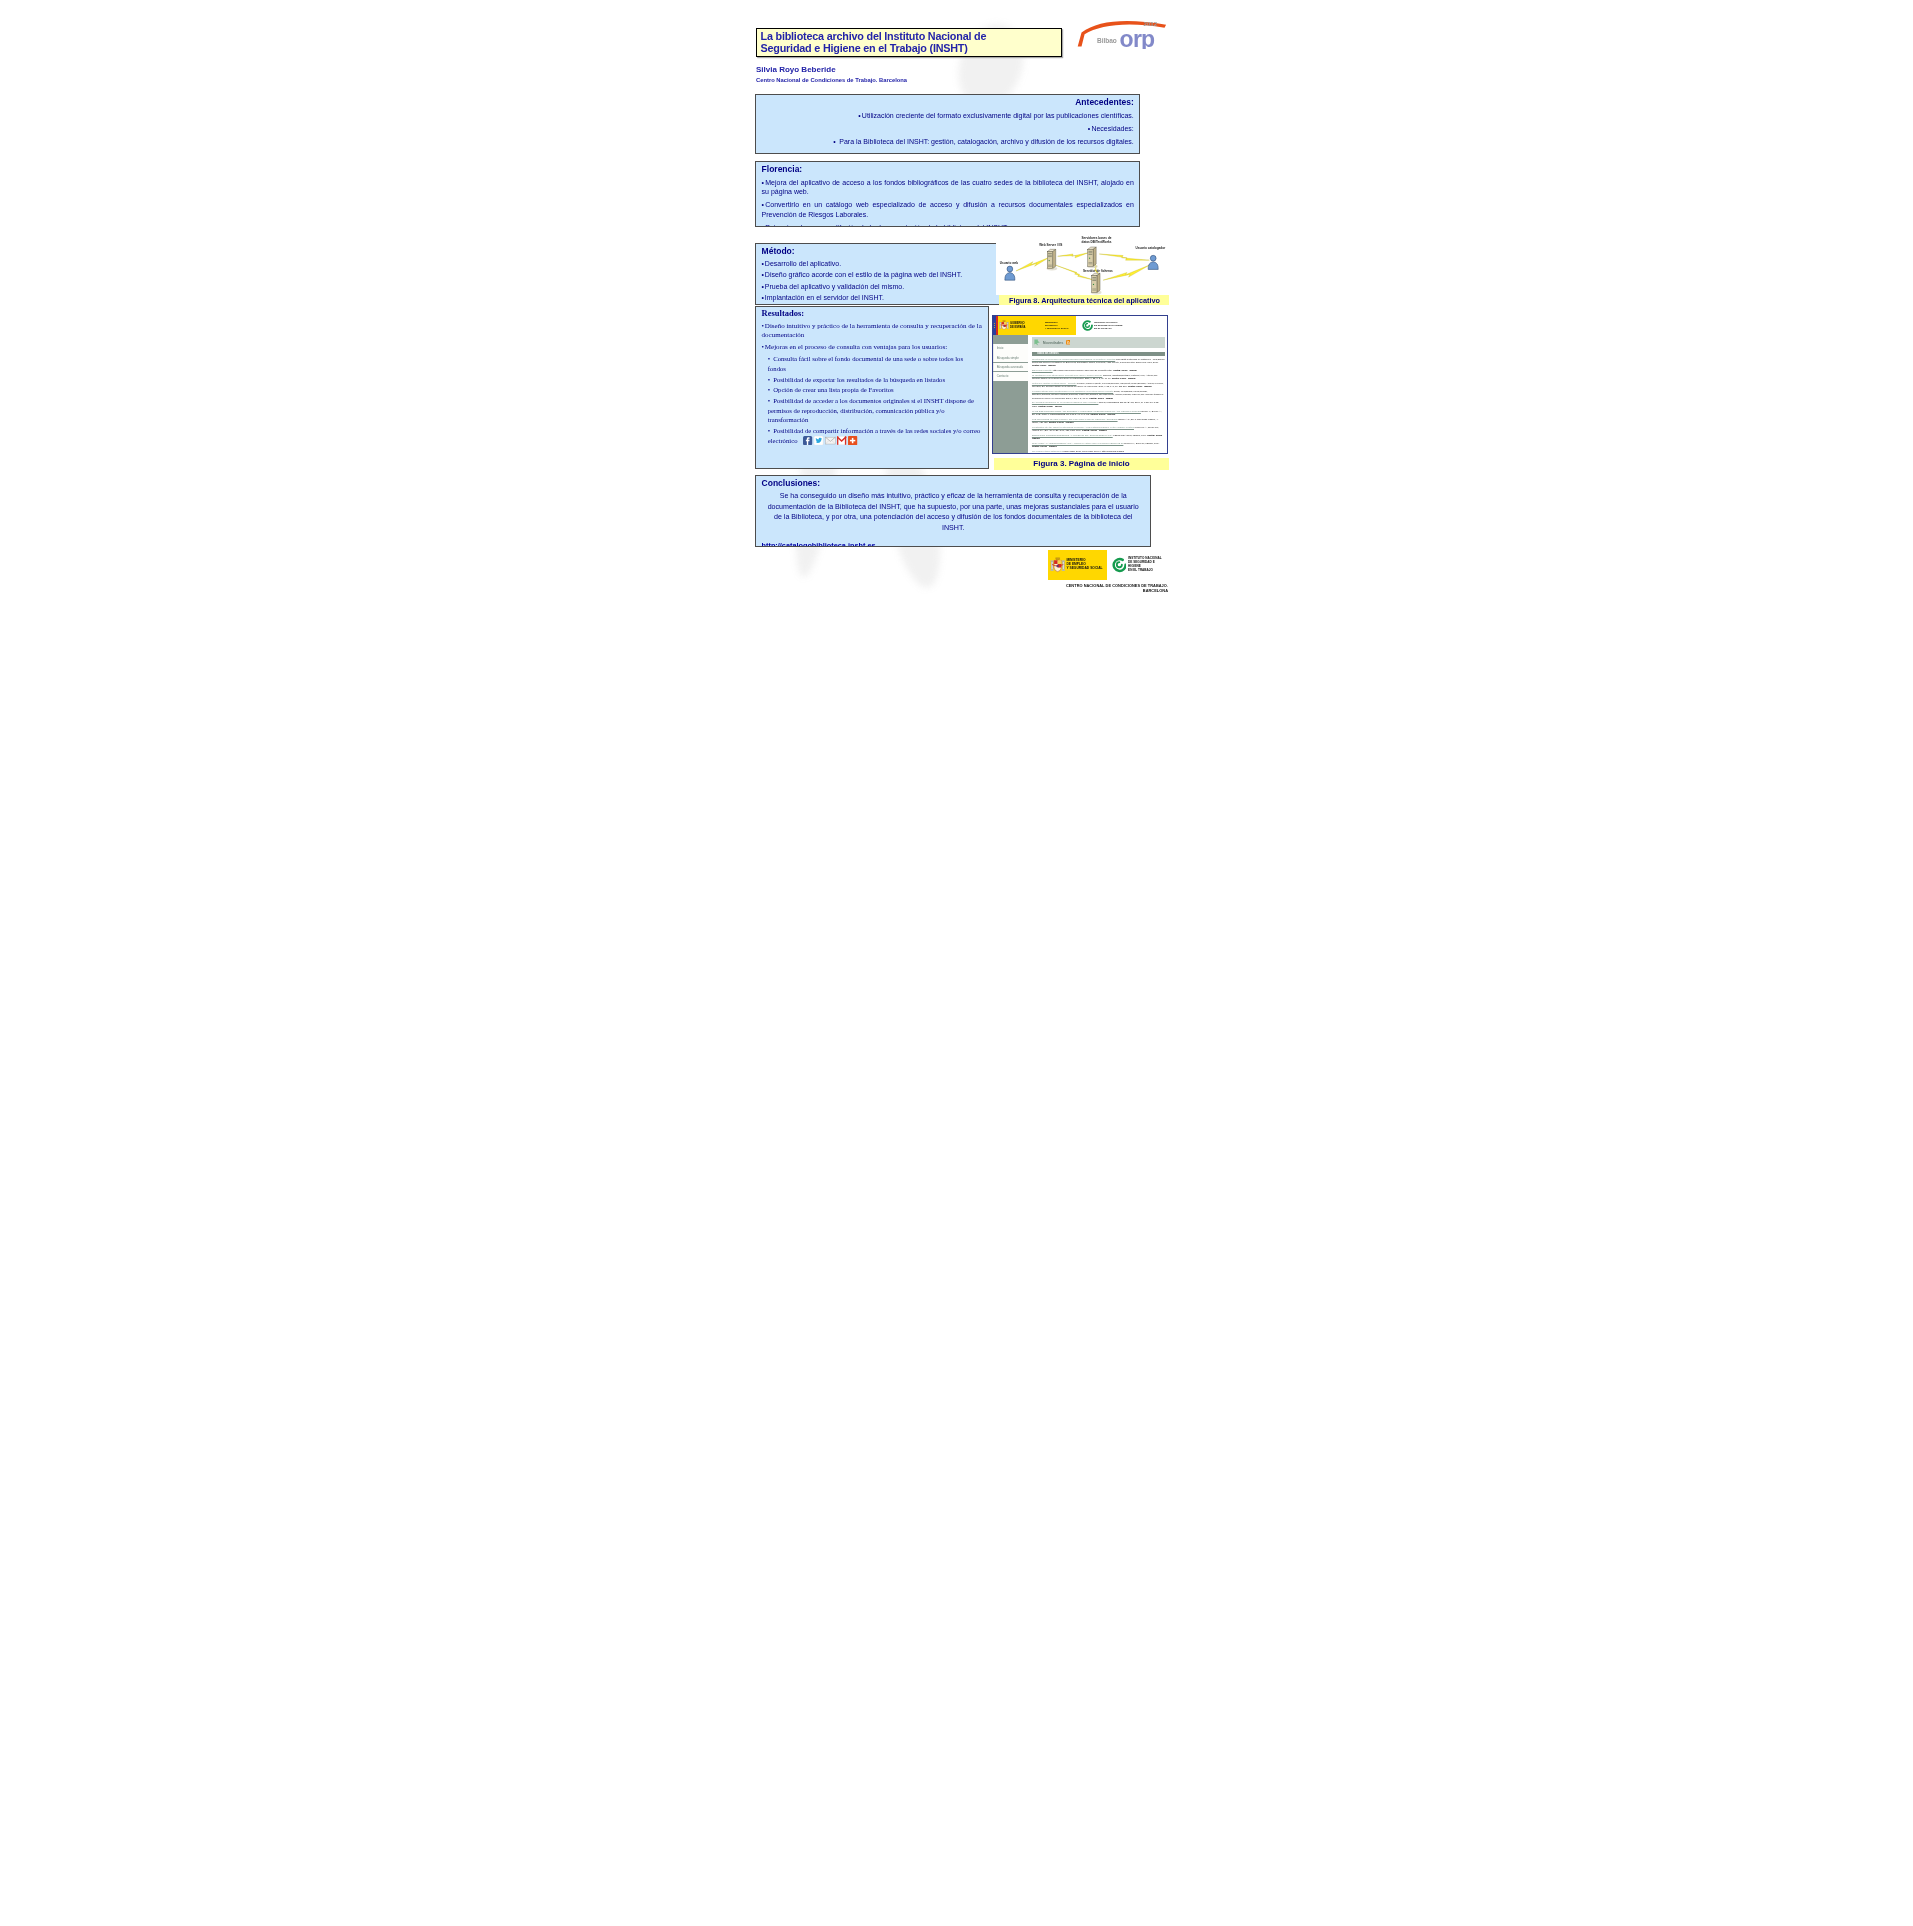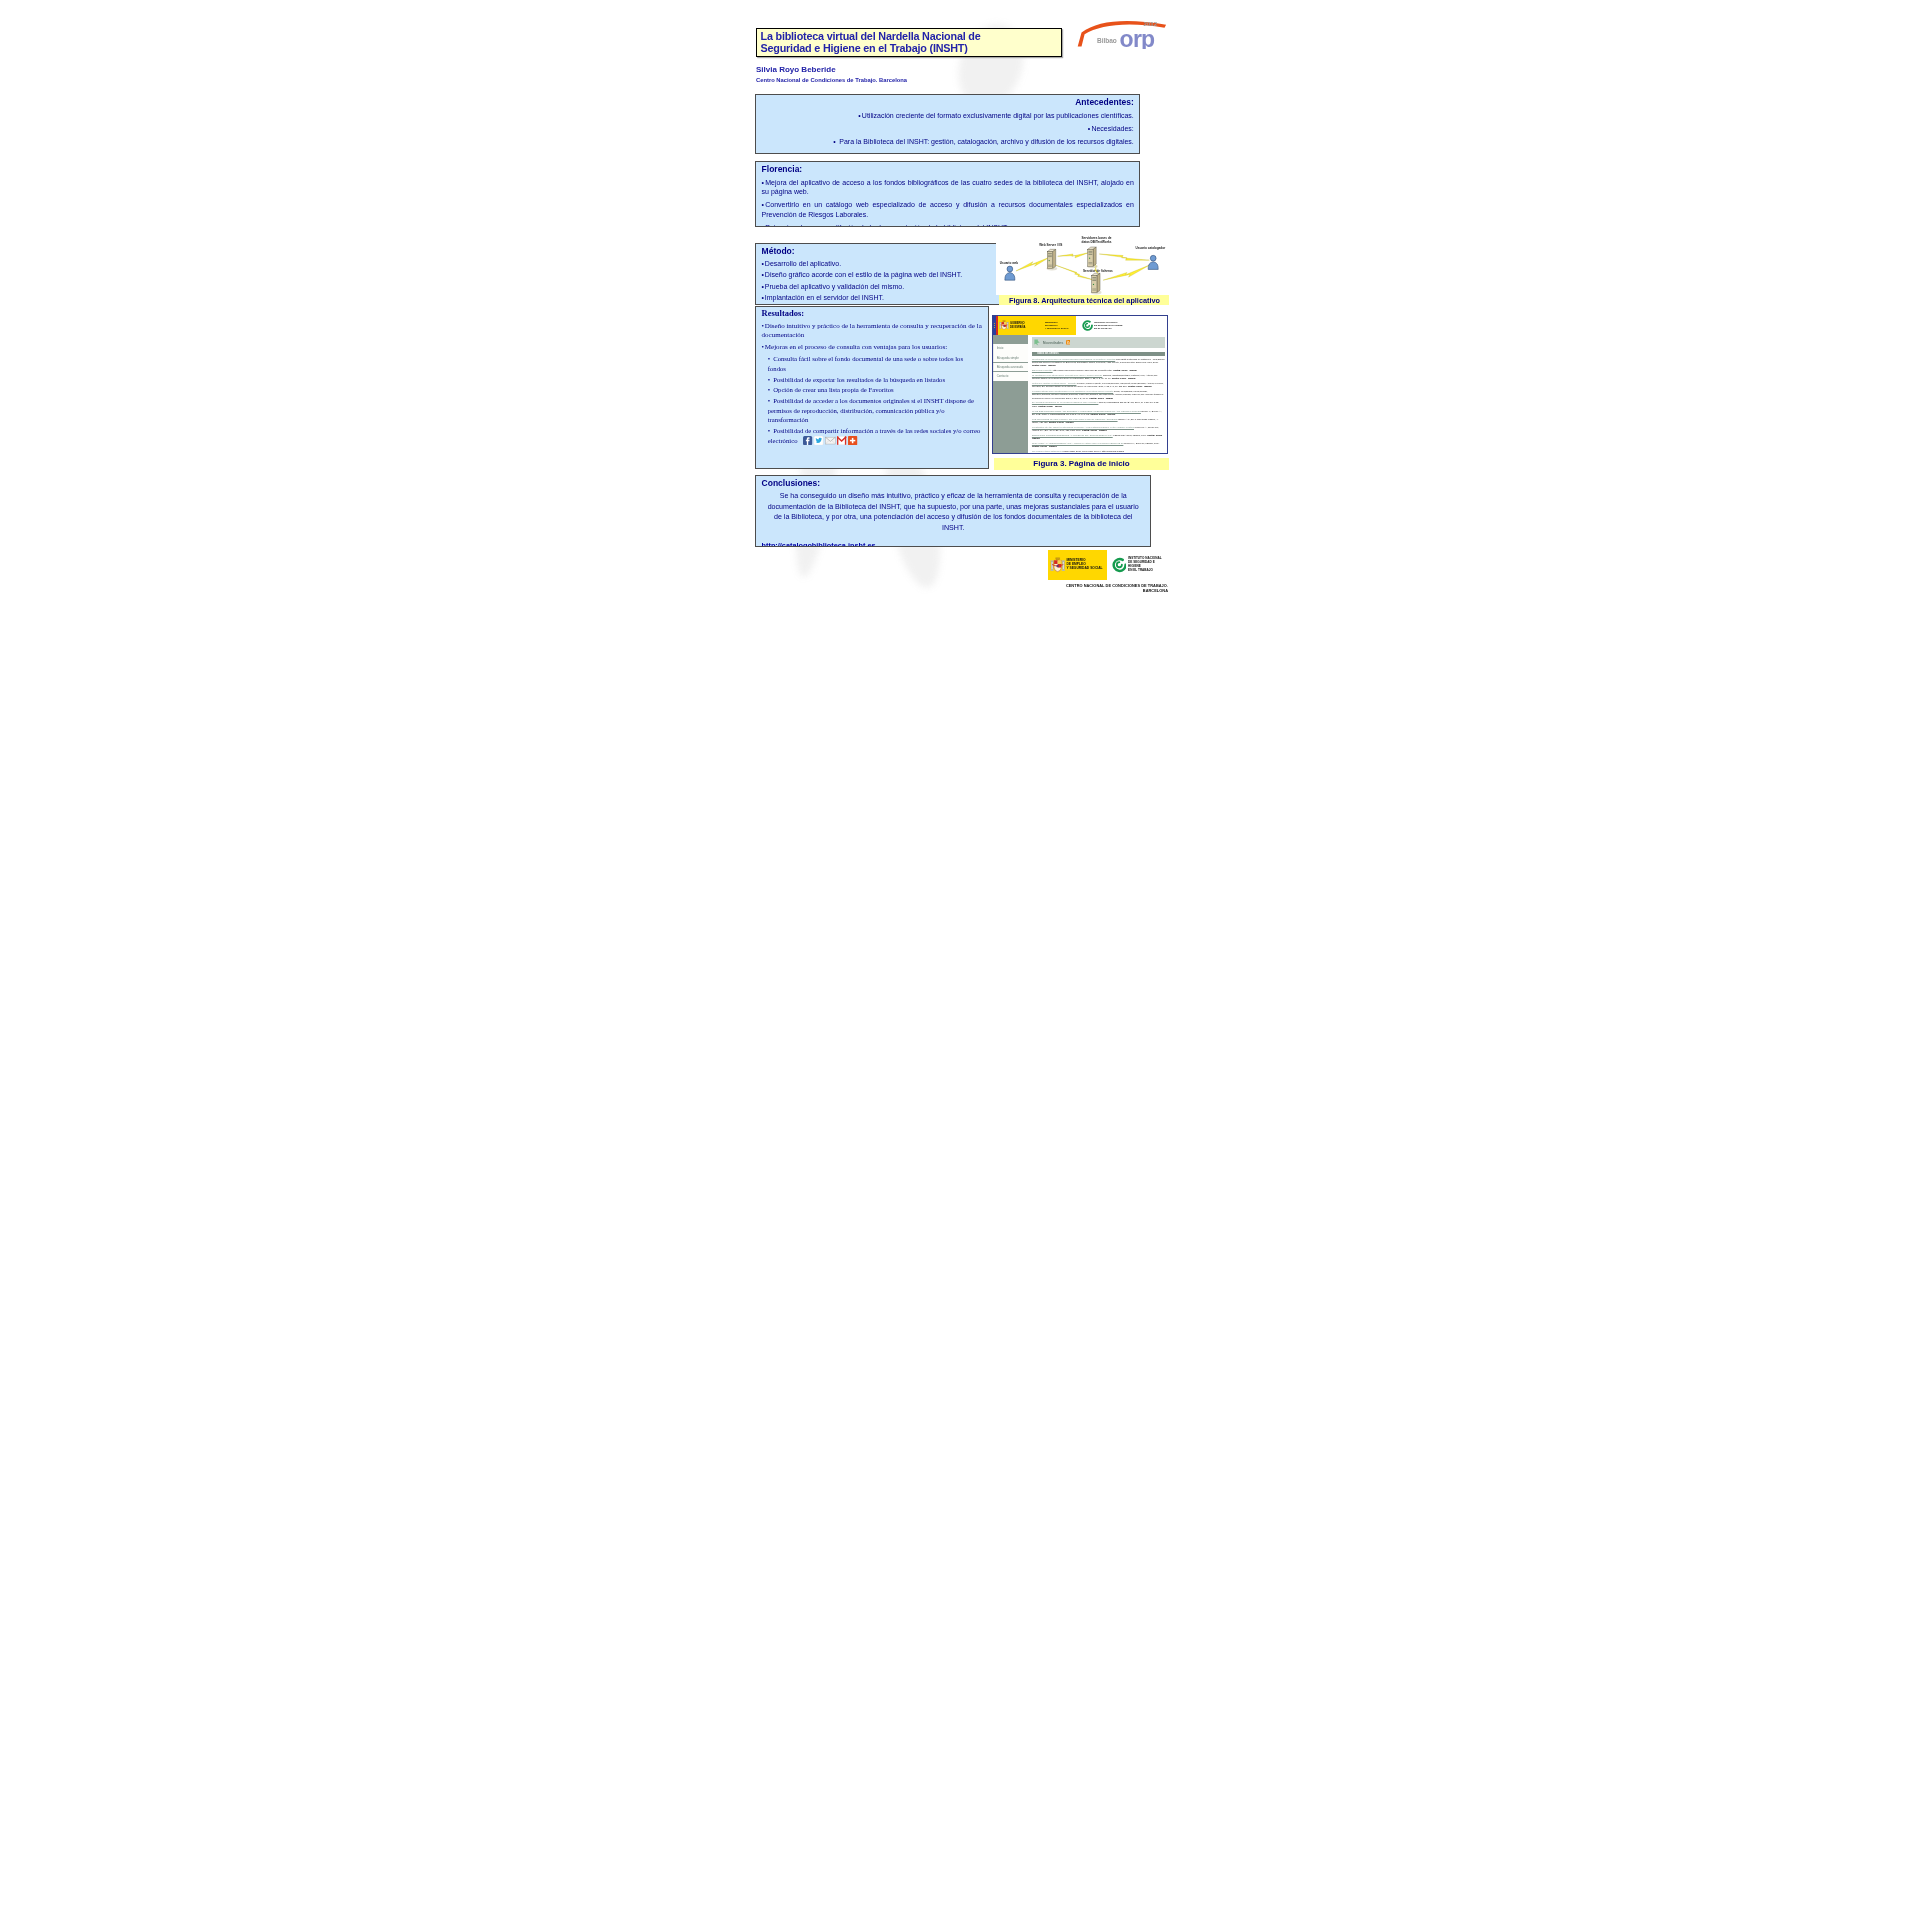--- a/index.html
+++ b/index.html
@@ -107,21 +107,21 @@
 <body>
 
 <div id="poster">
 
   <div class="smudge" style="left:216px;top:23px;width:62px;height:85px;transform:rotate(20deg);"></div>
   <div class="smudge" style="left:58px;top:347px;width:35px;height:231px;transform:rotate(8deg);"></div>
   <div class="smudge" style="left:146px;top:443px;width:46px;height:146px;transform:rotate(-12deg);"></div>
   <div class="smudge" style="left:331px;top:239px;width:35px;height:62px;transform:rotate(15deg);"></div>
 
   <div class="title-box">
-    <div class="title-line">La biblioteca virtual del Nardella Nacional de</div>
+    <div class="title-line">La biblioteca archivo del Instituto Nacional de</div>
     <div class="title-line">Seguridad e Higiene en el Trabajo (INSHT)</div>
   </div>
 
   <div class="orp-logo">
     <svg width="93" height="34" viewBox="0 0 242 88">
       <path d="M7,82 L17,45 C60,14 132,7 237,25 L233,33 C138,17 66,25 25,50 L17,82 Z" fill="#e8521a"></path>
       <text x="196" y="28" font-size="16" font-weight="bold" fill="#9a9a9a" text-anchor="middle">2012</text>
       <text x="83" y="72" font-size="17" font-weight="bold" fill="#9a9a9a" text-anchor="middle">Bilbao</text>
       <text x="116" y="82" font-size="60" font-weight="bold" fill="#8289c9" letter-spacing="-2">orp</text>
     </svg>

